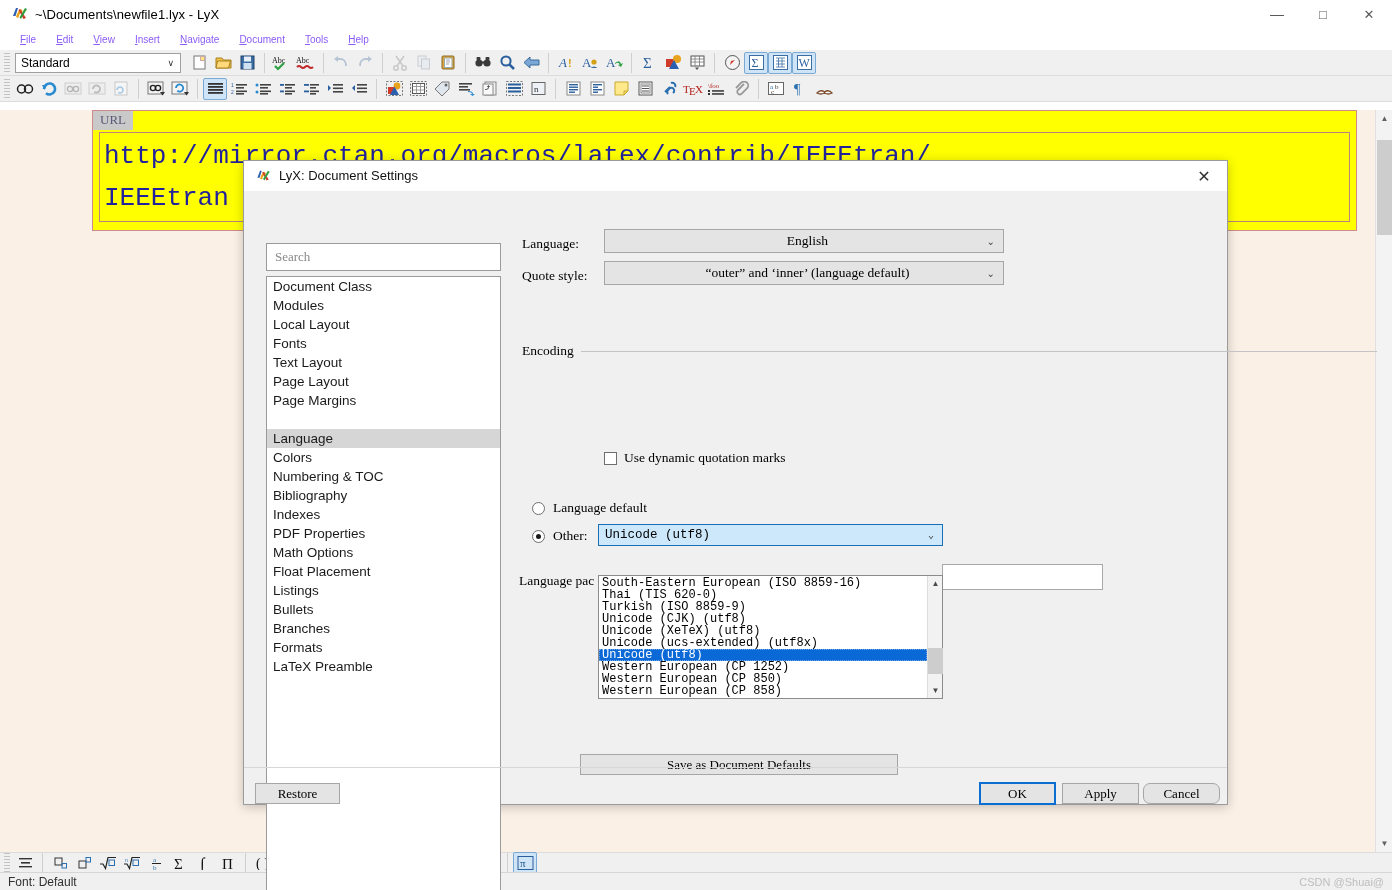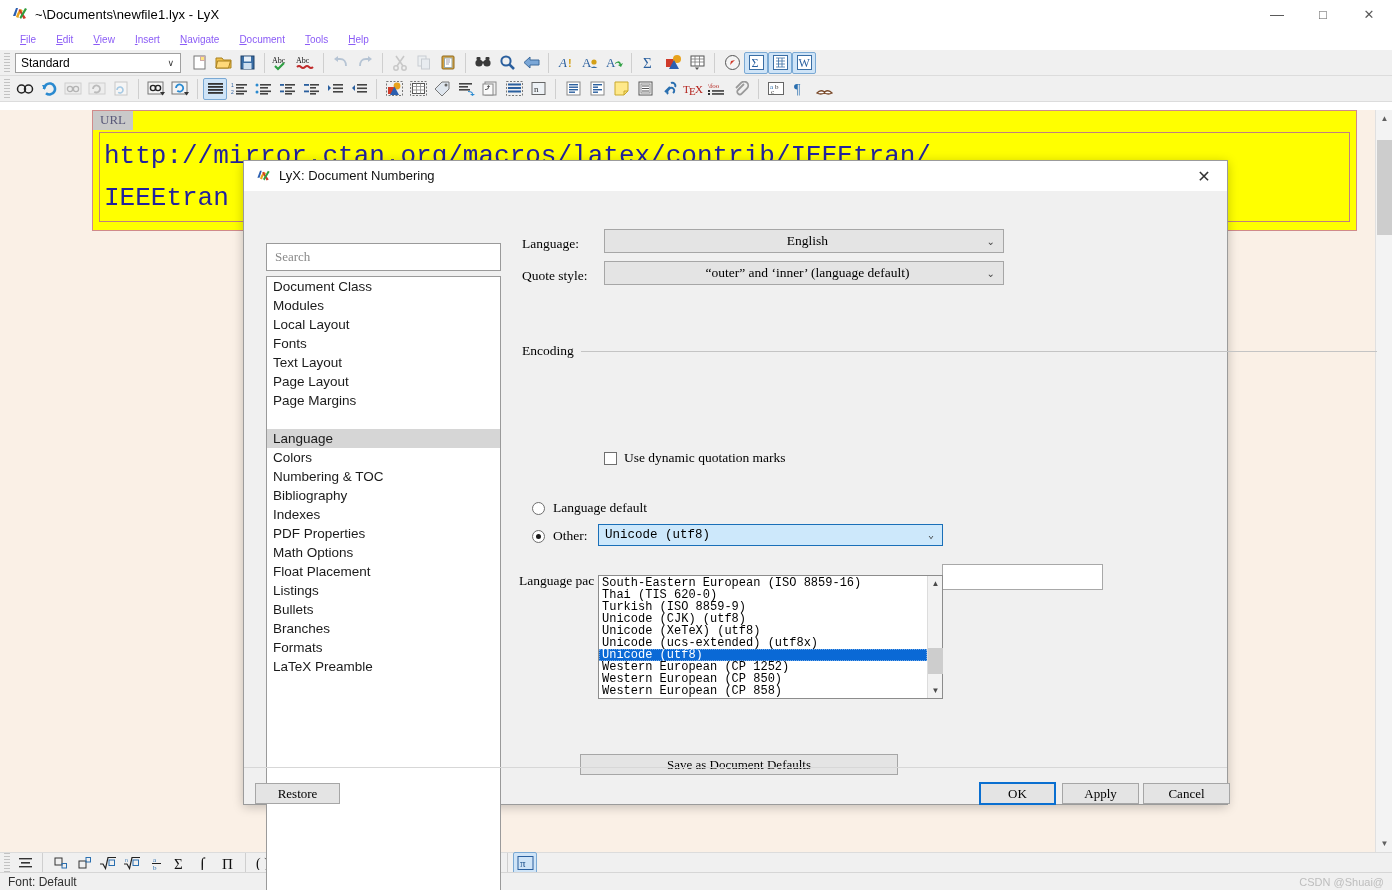--- a/index.html
+++ b/index.html
@@ -875,21 +875,21 @@
 <div id="dialog">
   <div id="dlg-title">
     <div class="dlg-icon">
       <svg width="15" height="14" viewBox="0 0 16 16">
         <path d="M1 10 L4 2 L6 2 L3.5 10 Z" fill="#2b5fb0"></path>
         <path d="M4 11 Q6 4 9 3 L11 5 Q7 7 6.5 12 Z" fill="#e8a21c"></path>
         <path d="M8 3 L14 12 L11.5 13 L6.5 4 Z" fill="#cf3a2a"></path>
         <path d="M13 2 L15 3 L9 13 L7.5 11.5 Z" fill="#2f9e3e"></path>
       </svg>
     </div>
-    <span class="t">LyX: Document Numbering</span>
+    <span class="t">LyX: Document Settings</span>
     <div id="dlg-close">✕</div>
   </div>
 
   <div id="dlg-body">
 
     <div id="search-box">
       <input type="text" placeholder="Search" style="">
     </div>
 
     <div id="nav-list">
@@ -970,16 +970,16 @@
         <div class="a">▲</div>
         <div class="th"></div>
         <div class="a bot">▼</div>
       </div>
     </div>
 
     <div class="btn" style="left:336px; top:563px; width:318px; height:21px;">Save as Document Defaults</div>
     <div class="btn" style="left:11px; top:592px; width:85px; height:21px;">Restore</div>
     <div class="btn default" style="left:735px; top:591px; width:77px; height:23px;">OK</div>
     <div class="btn" style="left:818px; top:592px; width:77px; height:21px;">Apply</div>
-    <div class="btn" style="left:899px; top:592px; width:87px; height:21px;">Cancel</div>
+    <div class="btn" style="left:899px; top:592px; width:77px; height:21px;border-radius:7px;">Cancel</div>
     <div id="dlg-sep"></div>
   </div>
 </div>
 
 </body></html>

